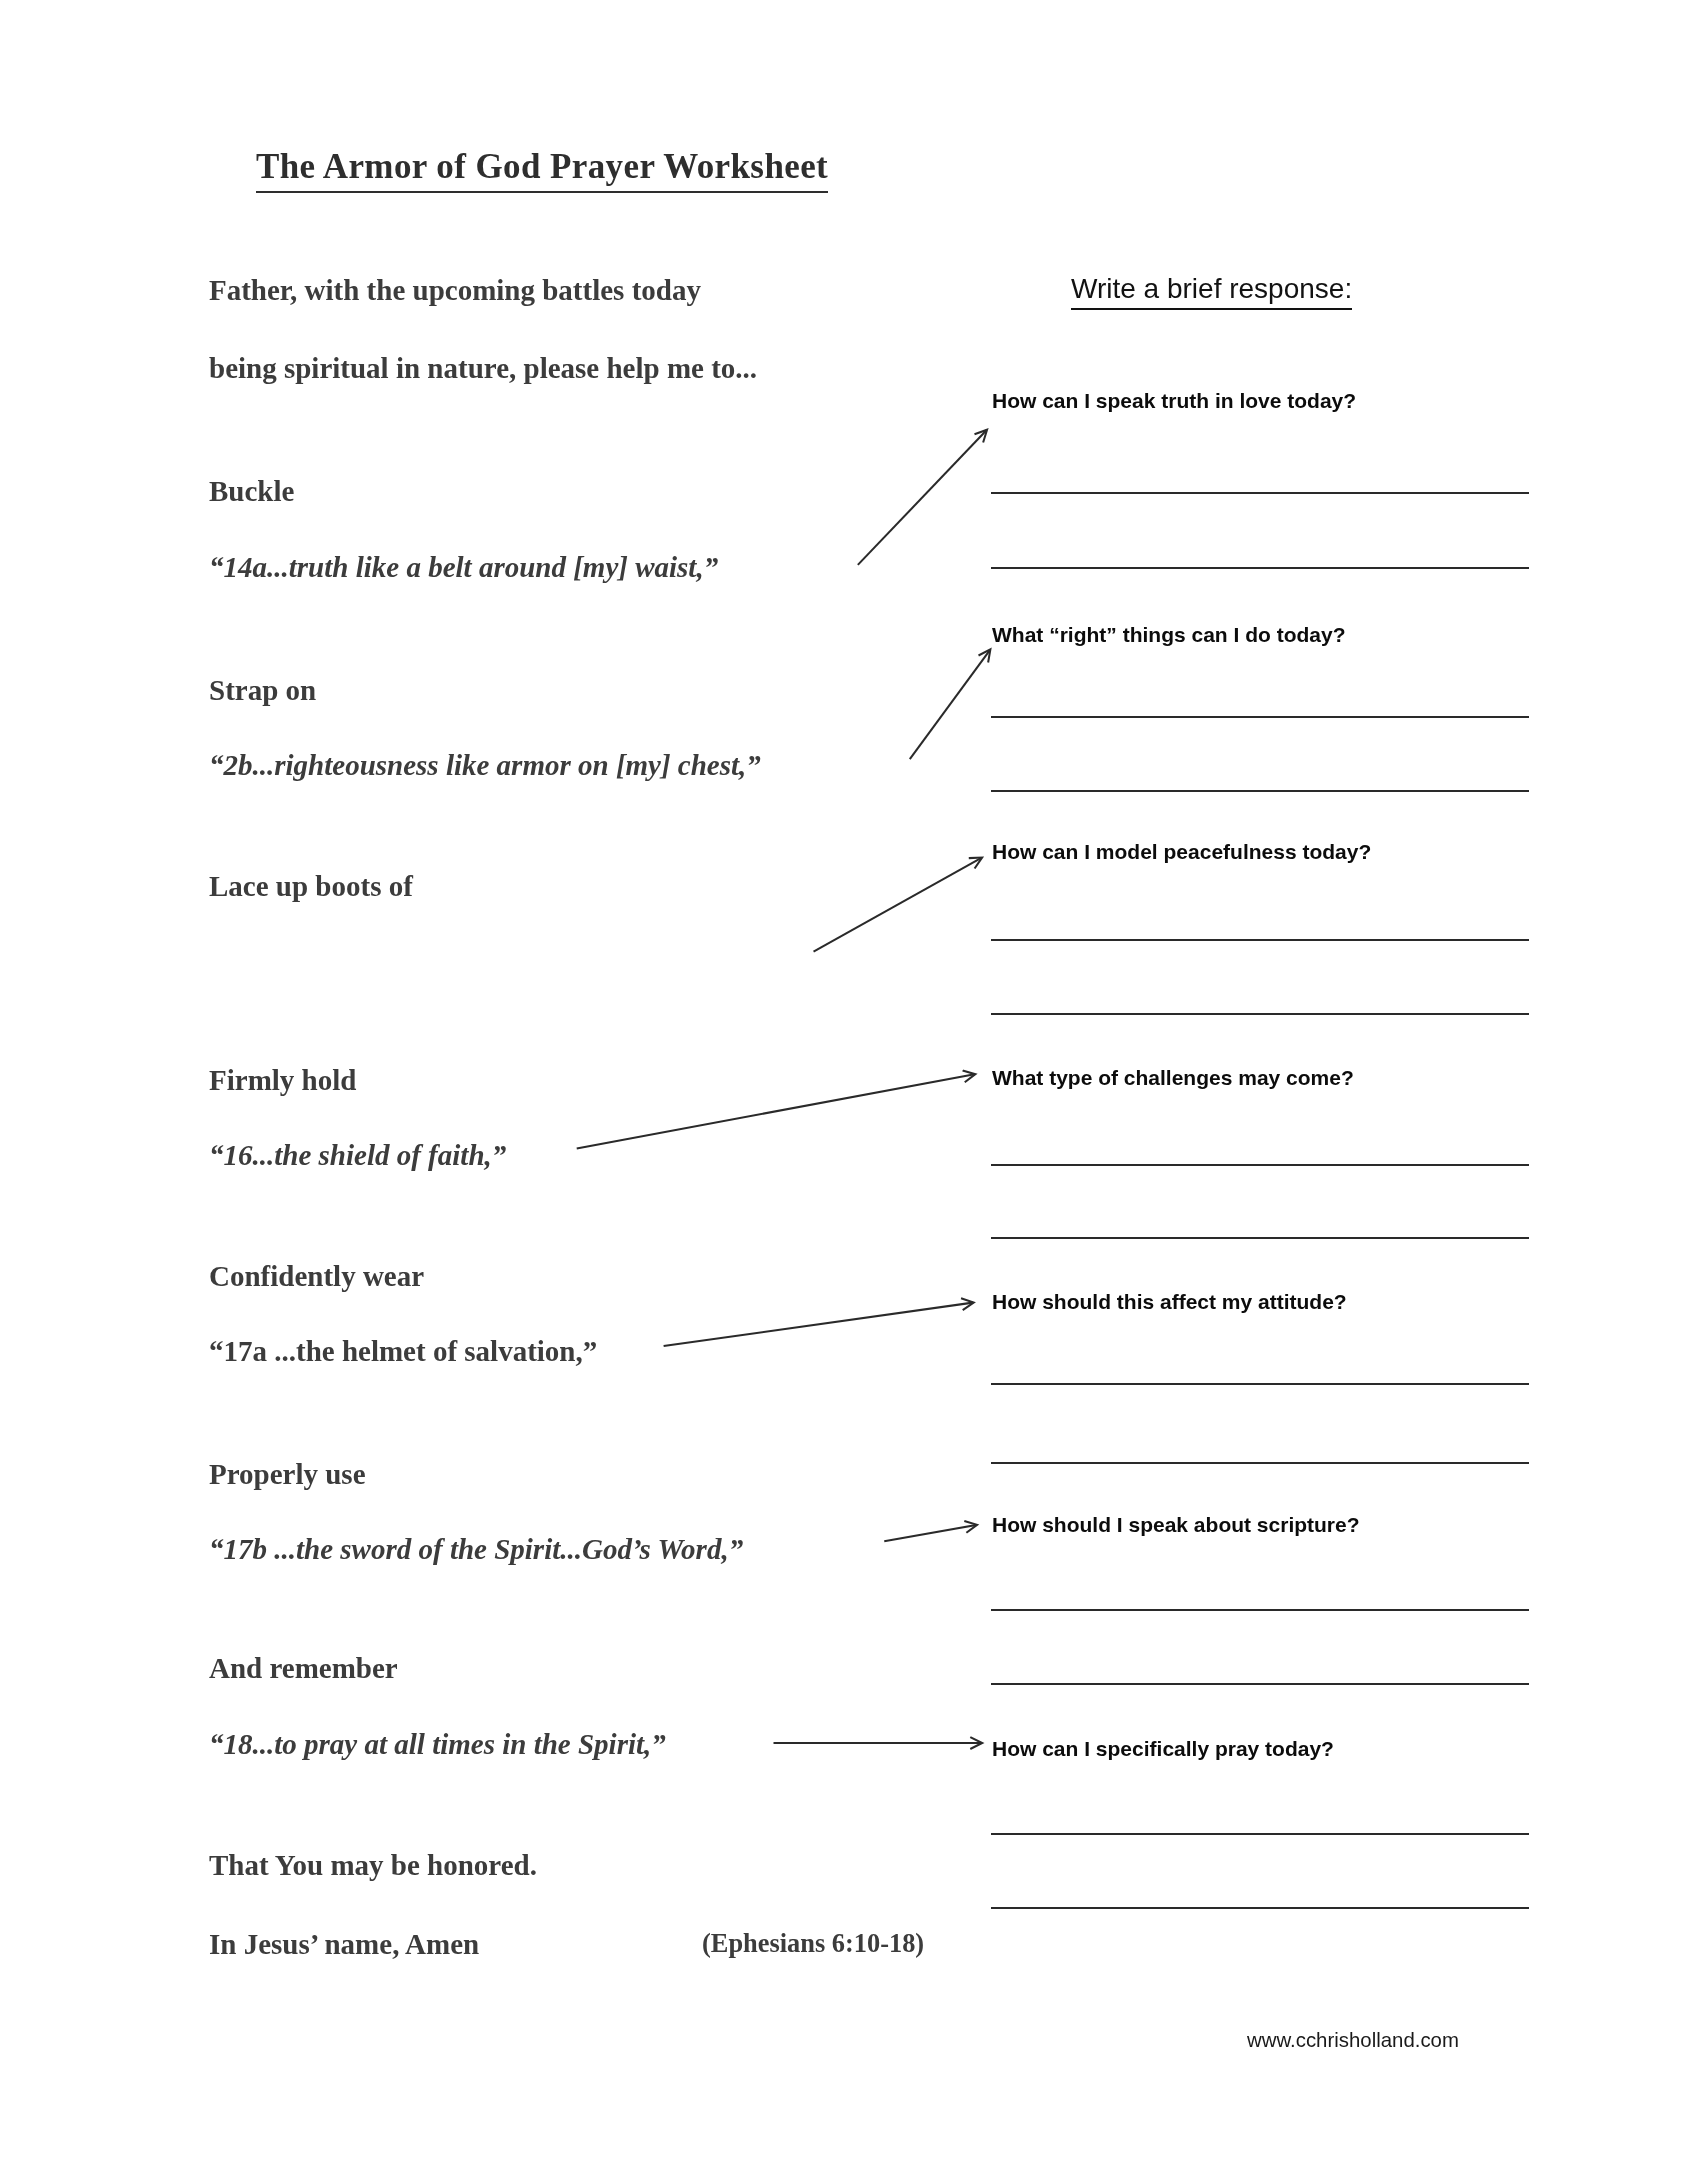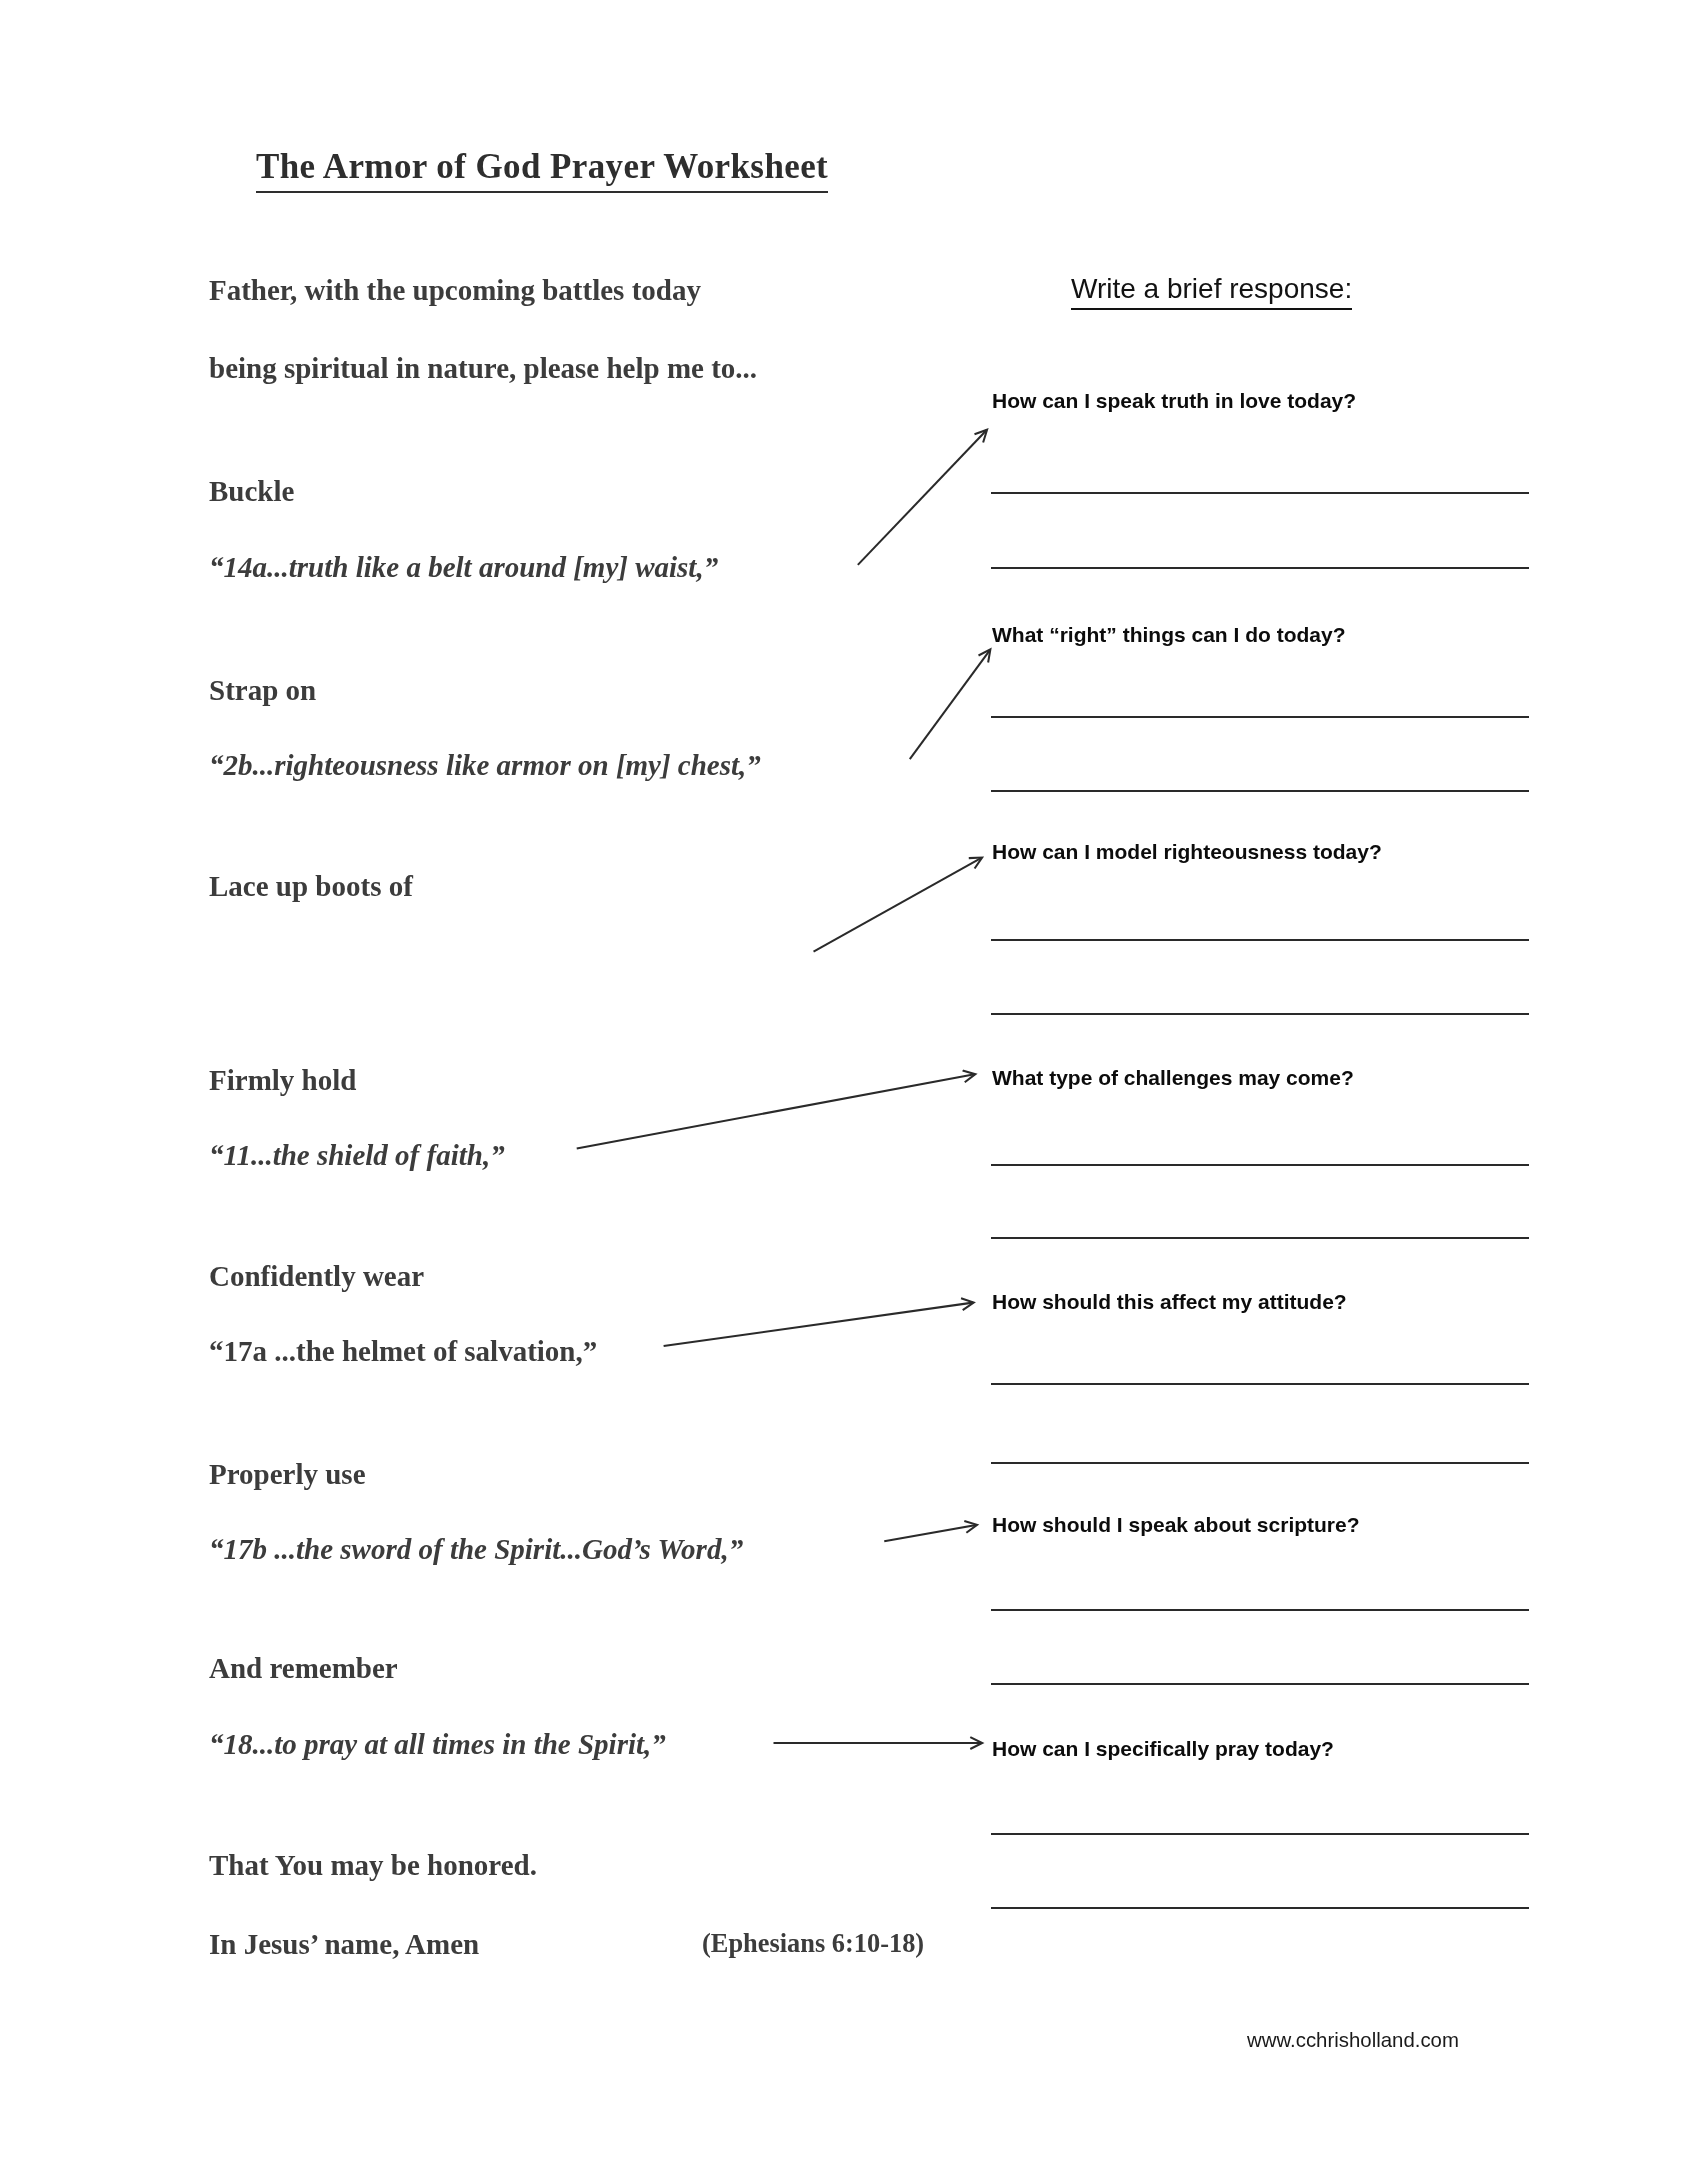--- a/index.html
+++ b/index.html
@@ -76,21 +76,21 @@
 
   <div class="abs serif-line" style="left:209px; top:474px;">Buckle</div>
   <div class="abs serif-line quote" style="left:209px; top:550px;">“14a...truth like a belt around [my] waist,”</div>
 
   <div class="abs serif-line" style="left:209px; top:673px;">Strap on</div>
   <div class="abs serif-line quote" style="left:209px; top:748px;">“2b...righteousness like armor on [my] chest,”</div>
 
   <div class="abs serif-line" style="left:209px; top:869px;">Lace up boots of</div>
 
   <div class="abs serif-line" style="left:209px; top:1063px;">Firmly hold</div>
-  <div class="abs serif-line quote" style="left:209px; top:1138px;">“11...the shield of faith,”</div>
+  <div class="abs serif-line quote" style="left:209px; top:1138px;">“16...the shield of faith,”</div>
 
   <div class="abs serif-line" style="left:209px; top:1259px;">Confidently wear</div>
   <div class="abs serif-line quote roman" style="left:209px; top:1334px;">“17a ...the helmet of salvation,”</div>
 
   <div class="abs serif-line" style="left:209px; top:1457px;">Properly use</div>
   <div class="abs serif-line quote" style="left:209px; top:1532px;">“17b ...the sword of the Spirit...God’s Word,”</div>
 
   <div class="abs serif-line" style="left:209px; top:1651px;">And remember</div>
   <div class="abs serif-line quote" style="left:209px; top:1727px;">“18...to pray at all times in the Spirit,”</div>
 
@@ -101,21 +101,21 @@
   <div class="abs resp-header" style="left:1071px; top:273px;">Write a brief response:</div>
 
   <div class="abs question" style="left:992px; top:388px;">How can I speak truth in love today?</div>
   <div class="response-line" style="left:991px; top:492px;"></div>
   <div class="response-line" style="left:991px; top:567px;"></div>
 
   <div class="abs question" style="left:992px; top:622px;">What “right” things can I do today?</div>
   <div class="response-line" style="left:991px; top:716px;"></div>
   <div class="response-line" style="left:991px; top:790px;"></div>
 
-  <div class="abs question" style="left:992px; top:839px;">How can I model righteousness today?</div>
+  <div class="abs question" style="left:992px; top:839px;">How can I model peacefulness today?</div>
   <div class="response-line" style="left:991px; top:939px;"></div>
   <div class="response-line" style="left:991px; top:1013px;"></div>
 
   <div class="abs question" style="left:992px; top:1065px;">What type of challenges may come?</div>
   <div class="response-line" style="left:991px; top:1164px;"></div>
   <div class="response-line" style="left:991px; top:1237px;"></div>
 
   <div class="abs question" style="left:992px; top:1289px;">How should this affect my attitude?</div>
   <div class="response-line" style="left:991px; top:1383px;"></div>
   <div class="response-line" style="left:991px; top:1462px;"></div>

